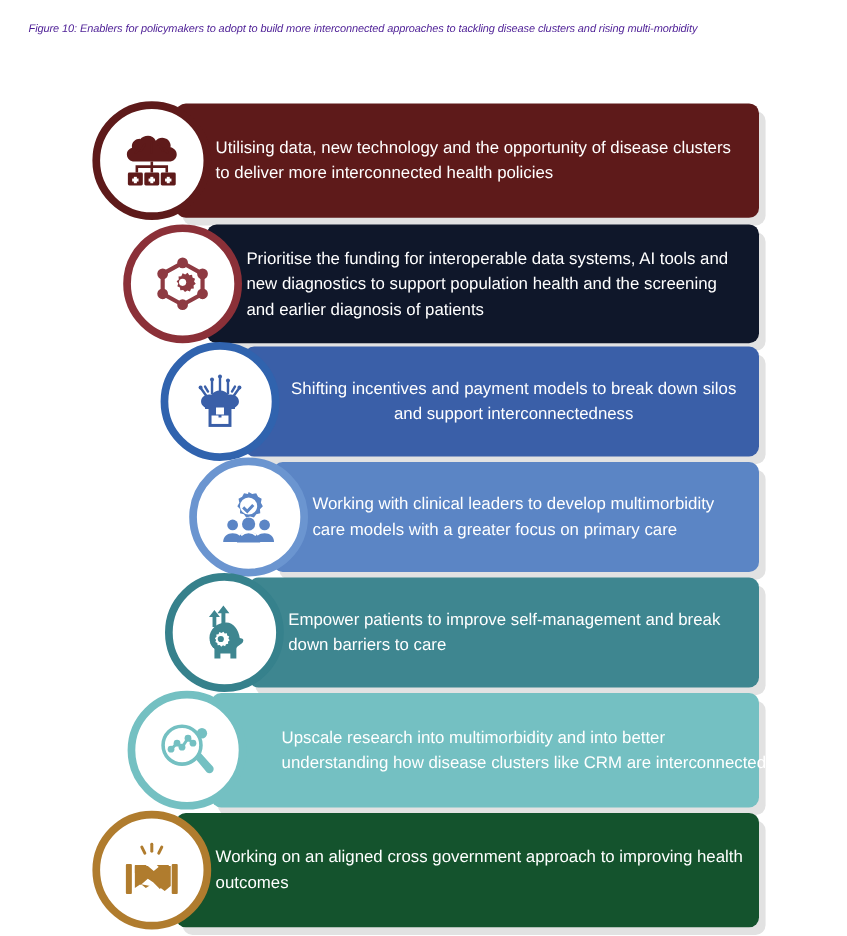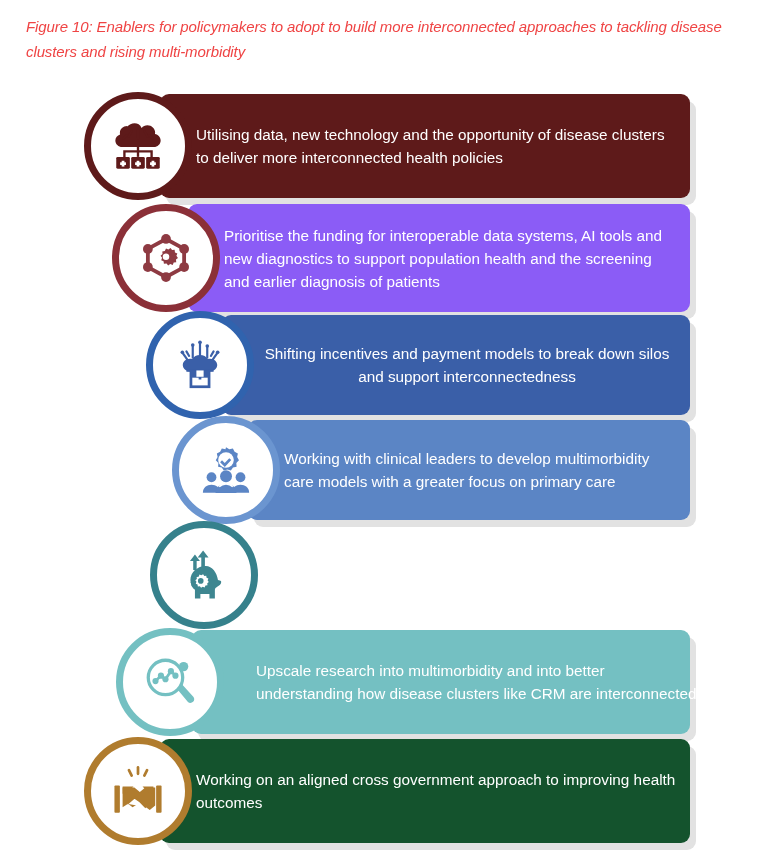--- a/index.html
+++ b/index.html
@@ -3,21 +3,21 @@
 <meta charset="utf-8">
 <style>
   html,body{margin:0;padding:0;}
   body{
     width:770px;height:851px;background:#ffffff;
     font-family:"Liberation Sans", sans-serif;
     overflow:hidden;position:relative;
   }
   #figure-title{
     position:absolute;left:26px;top:14px;width:716px;
-    font-style:italic;font-size:15px;line-height:25px;color:#ef4444;
+    font-style:italic;font-size:10px;line-height:25px;color:#4c1d95;
     letter-spacing:-0.1px;
   }
   #rows{position:absolute;left:0;top:88px;width:770px;height:760px;}
   .row{position:absolute;left:0;top:0;width:770px;height:112px;}
   .bar{
     position:absolute;top:6px;height:94px;border-radius:9px;
     box-shadow:6px 7px 0 0 #e2e2e2;
   }
   .bar-text{
     position:absolute;top:0;height:100%;
@@ -70,21 +70,21 @@
           <rect x="30.5" y="48.3" width="3" height="6.4"></rect>
               <rect x="28.8" y="50" width="6.4" height="3"></rect>
           <rect x="47" y="48.3" width="3" height="6.4"></rect>
               <rect x="45.3" y="50" width="6.4" height="3"></rect>
         </g>
       </svg>
         </span>
       </div>
     </div>
     <div class="row" style="top: 110px;">
-      <div class="bar" style="left: 188px; width: 502px; height: 108px; background: #8b5cf6;">
+      <div class="bar" style="left: 188px; width: 502px; height: 108px; background: #0f172a;">
         <div class="bar-text" style="left: 36px; width: 466px;">Prioritise the funding for interoperable data systems, AI tools and new diagnostics to support population health and the screening and earlier diagnosis of patients</div>
       </div>
       <div class="circle" style="left: 112px; top: 6px; border: 7px solid rgb(139, 48, 56);">
         <span>
           <svg viewBox="0 0 64 64">
         <g stroke="#8E3A42" stroke-width="4.2" fill="none">
           <path d="M32 11L52 22v20L32 53 12 42V22z"></path>
         </g>
         <g fill="#8E3A42">
           <circle cx="32" cy="11" r="5.4"></circle>
@@ -154,20 +154,23 @@
           <path d="M20.4 57.5c0-6.4 5.2-10.4 11.6-10.4s11.6 4 11.6 10.4z"></path>
         </g>
         <g stroke="#ffffff" stroke-width="1.8" fill="none">
           <path d="M24.5 50.5c1.9-2 4.4-3.2 7.5-3.2s5.6 1.2 7.5 3.2"></path>
         </g>
       </svg>
         </span>
       </div>
     </div>
     <div class="row" style="top: 431px;">
+      <div class="bar" style="left: 226px; width: 464px; height: 100px; background: rgb(62, 134, 144);">
+        <div class="bar-text" style="left: 36px; width: 428px;">Empower patients to improve self-management and break down barriers to care</div>
+      </div>
       <div class="circle" style="left: 150px; top: 2px; border: 7px solid rgb(54, 129, 140);">
         <span>
           <svg viewBox="0 0 64 64">
         <path fill="#3E8690" d="M34 22c-9.4 0-17 6.9-17 15.4 0 4.3 1.9 8.1 5 10.9V58h6v-5h10v5h6v-9.4c0-1.8 1-2.6 2.6-3.6 2.4-1.5 4.4-2.6 4.4-5.2 0-.9-.6-1.6-1.6-1.8l-2-.4C46.4 29.4 41 22 34 22z"></path>
         <path fill="#3E8690" d="M22 9.5l5.5 7h-3.6v10h-3.8v-10H16.5z"></path>
         <path fill="#3E8690" d="M31 5l6 7.6h-4v11.4h-4V12.6h-4z"></path>
         <circle cx="27" cy="40" r="9.5" fill="#3E8690"></circle>
         <path fill="#ffffff" d="M27 31.5l2 .9 2-1.2 1.3 1.8 2.2-.2.3 2.2 2 .9-.8 2.1 1.3 1.8-1.7 1.4.2 2.2-2.2.3-.9 2-2.1-.8-1.8 1.3-1.4-1.7-2.2.2-.3-2.2-2-.9.8-2.1-1.3-1.8 1.7-1.4-.2-2.2 2.2-.3z"></path>
         <circle cx="28.4" cy="38.5" r="3.1" fill="#3E8690"></circle>
       </svg>

